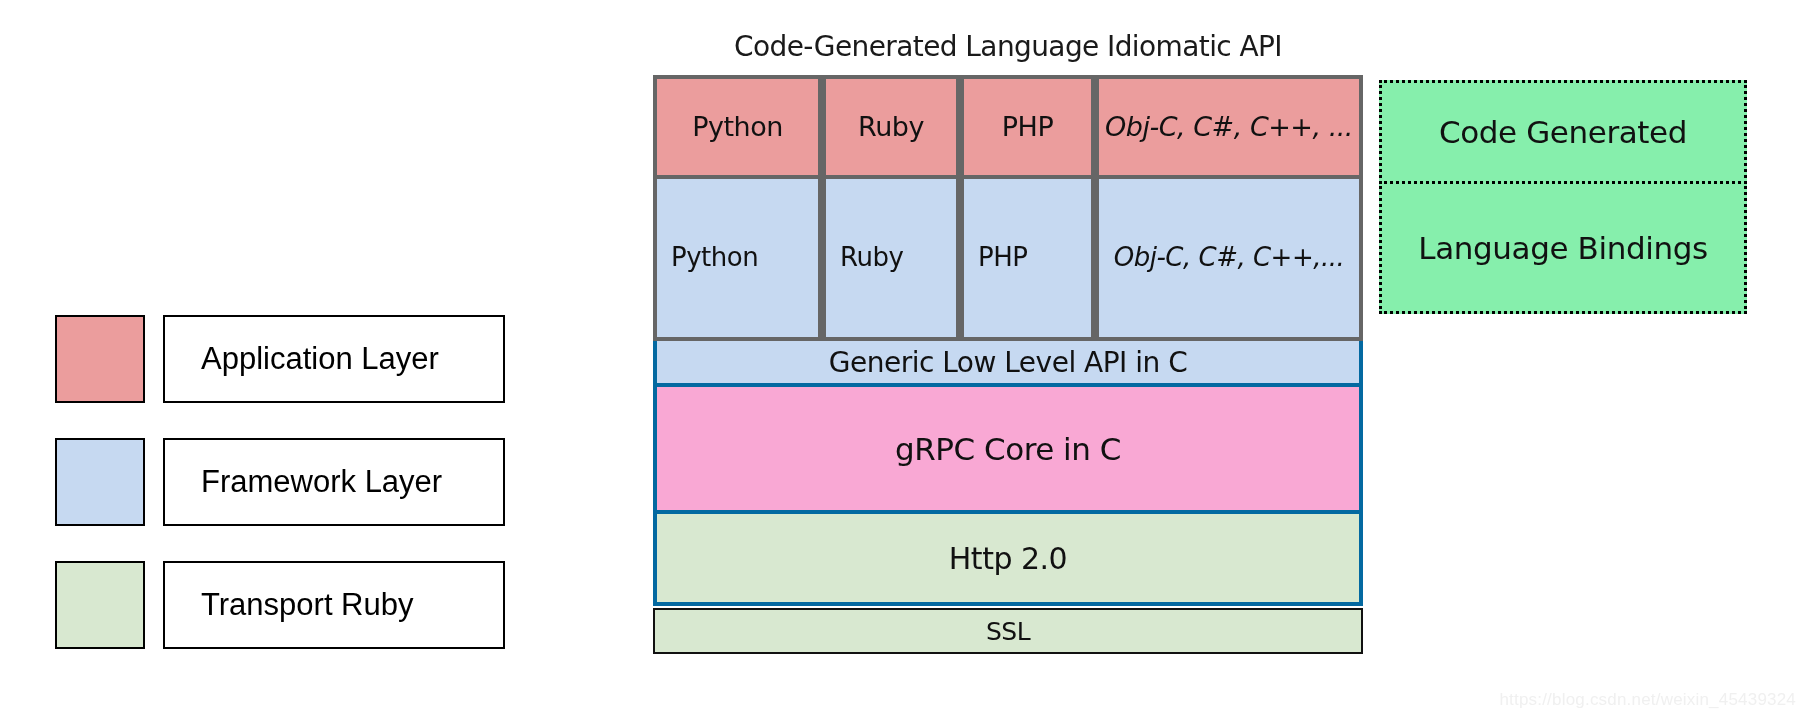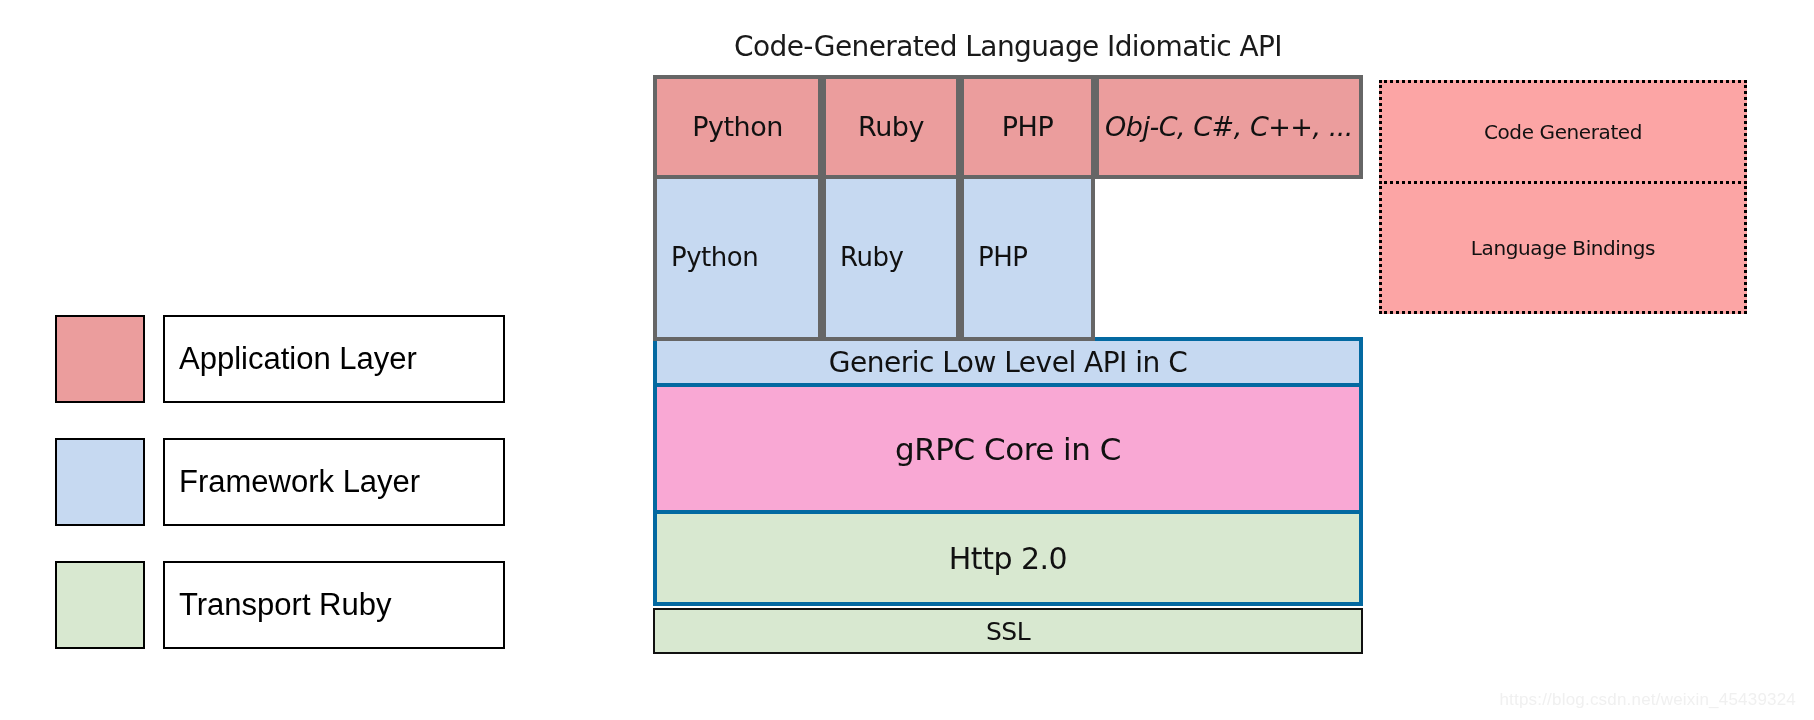--- a/index.html
+++ b/index.html
@@ -36,21 +36,21 @@
     flex: 0 0 auto;
   }
   .legend-label-box {
     margin-left: 18px;
     flex: 1 1 auto;
     border: 2px solid #000000;
     box-sizing: border-box;
     background: #ffffff;
     display: flex;
     align-items: center;
-    padding-left: 14px;
+    padding-left: 36px;
     font-family: "Liberation Sans", sans-serif;
     font-size: 31px;
     color: #000000;
   }
 
   
   #stack-wrap {
     position: absolute;
     left: 618px;
     top: 30px;
@@ -141,23 +141,23 @@
     top: 80px;
     width: 368px;
   }
   .dotted-box {
     box-sizing: border-box;
     border: 3px dotted #000000;
     display: flex;
     align-items: center;
     justify-content: center;
     text-align: center;
-    background: #fca5a5;
-    font-family: "DejaVu Sans", sans-serif;
-    font-size: 20px;
+    background: #86efac;
+    font-family: "DejaVu Sans", sans-serif;
+    font-size: 31px;
     letter-spacing: -0.4px;
     color: #111111;
   }
   .dotted-box.first  { height: 104px; }
   .dotted-box.second { height: 133px; margin-top: -3px; }
 
   
   #watermark {
     position: absolute;
     right: 18px;
@@ -199,20 +199,21 @@
     <div class="cell red col-1">Python</div>
     <div class="cell red col-2">Ruby</div>
     <div class="cell red col-3">PHP</div>
     <div class="cell red col-4">Obj-C, C#, C++, ...</div>
   </div>
 
   <div class="stack-cols row-fw">
     <div class="cell blue col-1 leftish">Python</div>
     <div class="cell blue col-2 leftish">Ruby</div>
     <div class="cell blue col-3 leftish">PHP</div>
+    <div class="cell blue col-4 centered">Obj-C, C#, C++,...</div>
   </div>
 
   <div class="band generic">Generic Low Level API in C</div>
 
   <div class="band core">gRPC Core in C</div>
 
   <div class="band http">Http 2.0</div>
 
   <div class="band ssl">SSL</div>
 

